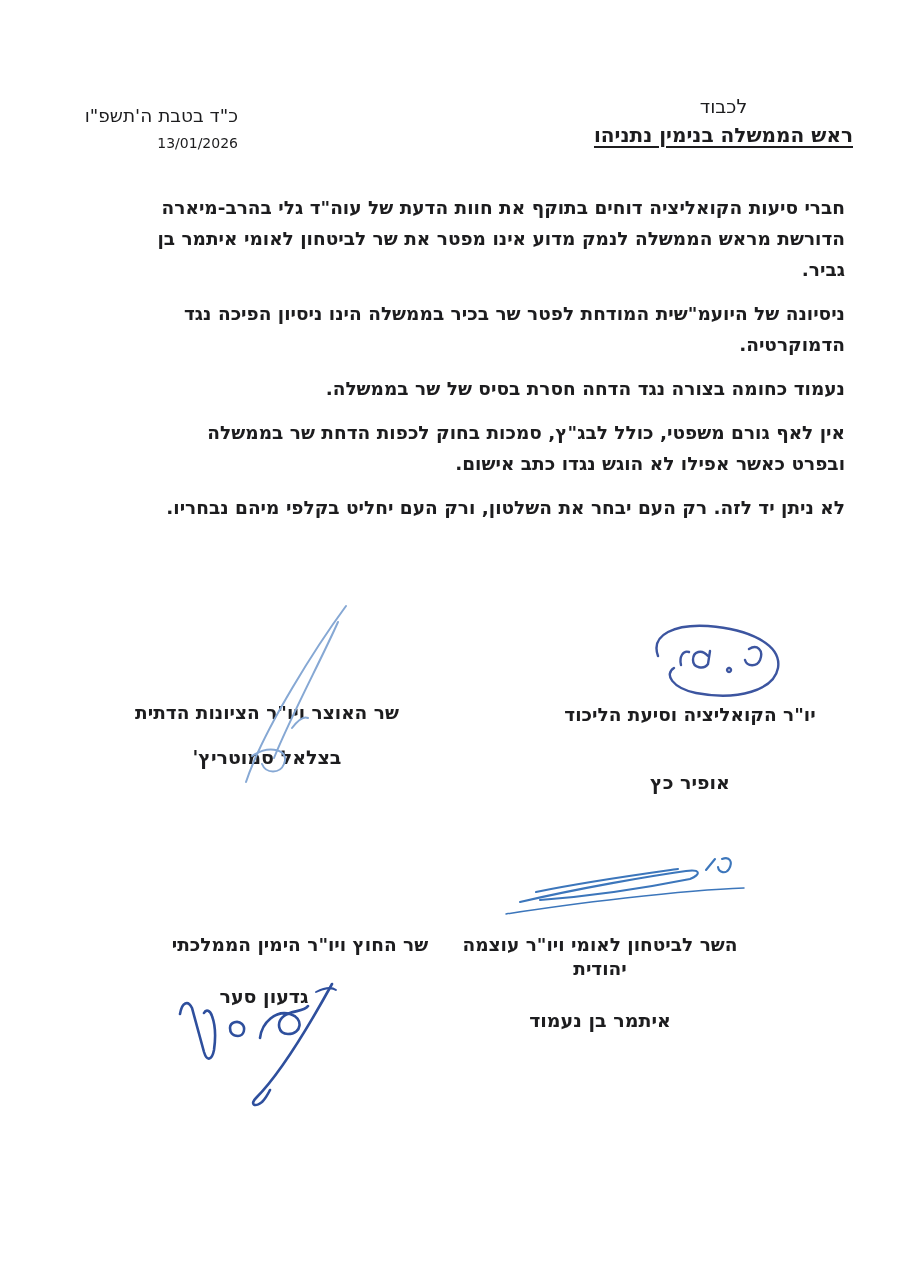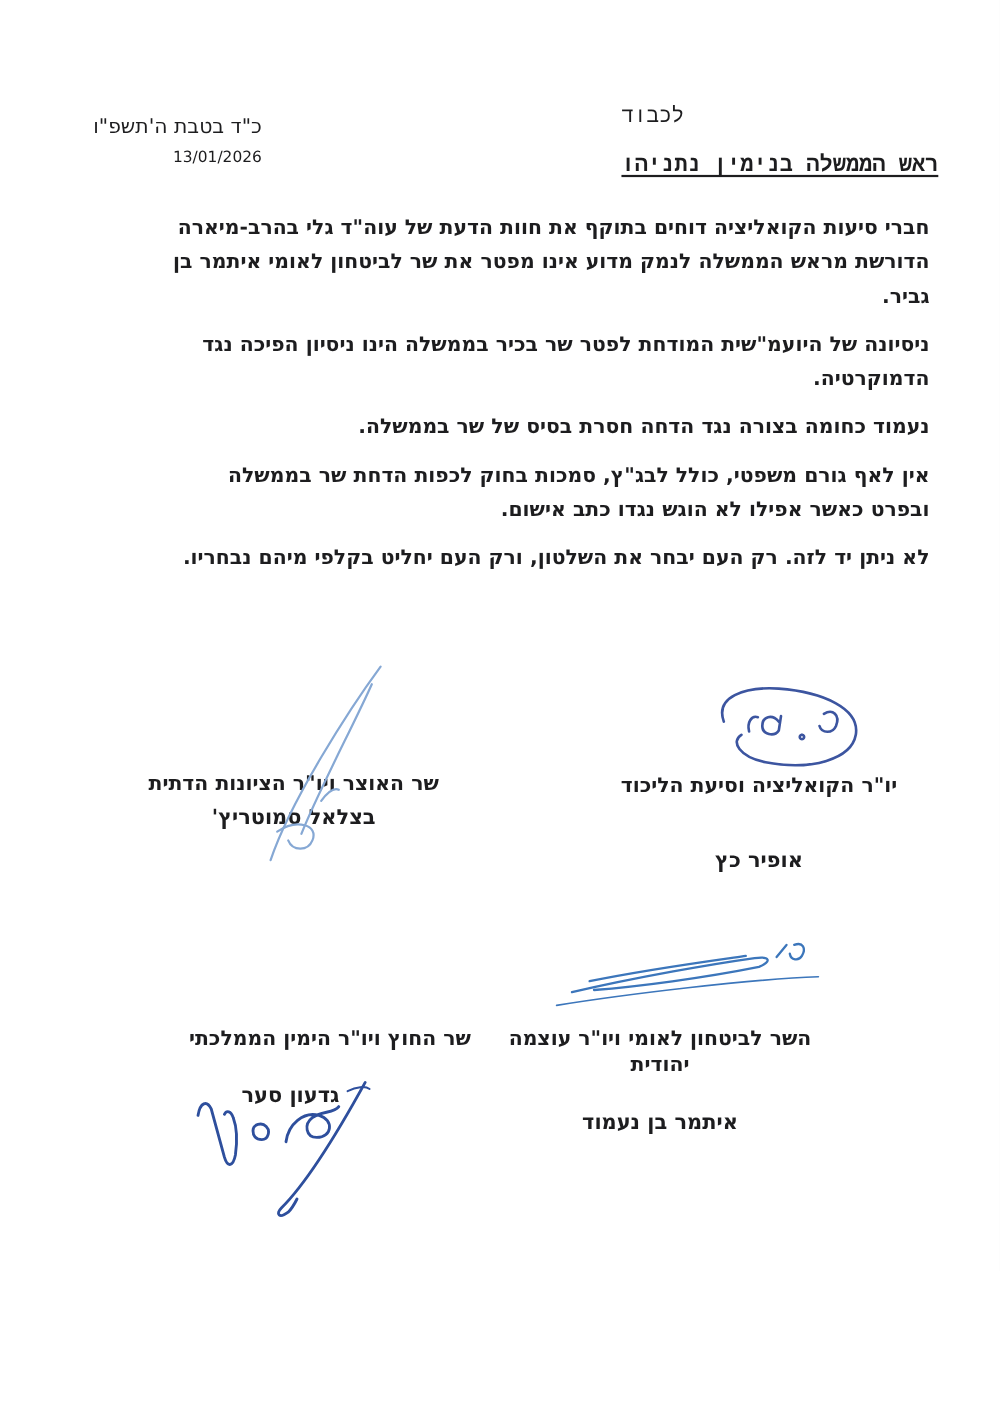--- a/index.html
+++ b/index.html
@@ -9,30 +9,28 @@
     margin:0 auto;
     background:#ffffff;
     font-family:"DejaVu Sans", sans-serif;
     color:#1d1d1f;
     direction:rtl;
     overflow:hidden;
   }
   
   .addr{
     position:absolute; top:92px; right:56px;
-    text-align:left;
-    font-family:Liberation Mono, monospace;
+    text-align:center;
   }
   .addr .to{font-size:19px; font-weight:400; line-height:28px;}
   .addr .recipient{
     font-size:20px; font-weight:700; line-height:30px;
     text-decoration:underline;
     text-underline-offset:4px;
     text-decoration-thickness:1.5px;
-    margin-top:16px;
   }
   .dateblock{
     position:absolute; top:102px; left:62px; width:176px;
     text-align:right; direction:rtl;
   }
   .dateblock .heb-date{font-size:18.5px; font-weight:400; line-height:27px;}
   .dateblock .greg-date{font-size:14px; font-weight:400; line-height:28px;}
   
   .letter-body{
     position:absolute; top:192px; right:64px; width:774px;
@@ -44,21 +42,21 @@
     white-space:pre-line;
   }
   
   .sig-block{position:absolute; text-align:center; z-index:1;}
   .sig-title{font-size:18.5px; font-weight:700; line-height:24px;}
   .sig-name{font-size:19px; font-weight:700; line-height:24px;}
   .sig-svg{position:absolute; z-index:2;}
   #blk-katz{top:703px; left:525px; width:330px;}
   #blk-katz .sig-name{margin-top:43px;}
   #blk-smotrich{top:701px; left:117px; width:300px;}
-  #blk-smotrich .sig-name{margin-top:6px;}
+  #blk-smotrich .sig-name{margin-top:20px;}
   #blk-bengvir{top:933px; left:440px; width:320px;}
   #blk-bengvir .sig-name{margin-top:27px;}
   #blk-saar{top:933px; left:140px; width:320px;}
   #blk-saar .sig-name{margin-top:27px; position:relative; left:-36px;}
   #sig-katz{left:628px; top:616px; width:165px; height:95px;}
   #sig-smotrich{left:220px; top:596px; width:142px; height:200px;}
   #sig-bengvir{left:498px; top:854px; width:255px; height:70px;}
   #sig-saar{left:166px; top:976px; width:207px; height:140px;}
 </style>
 </head>

